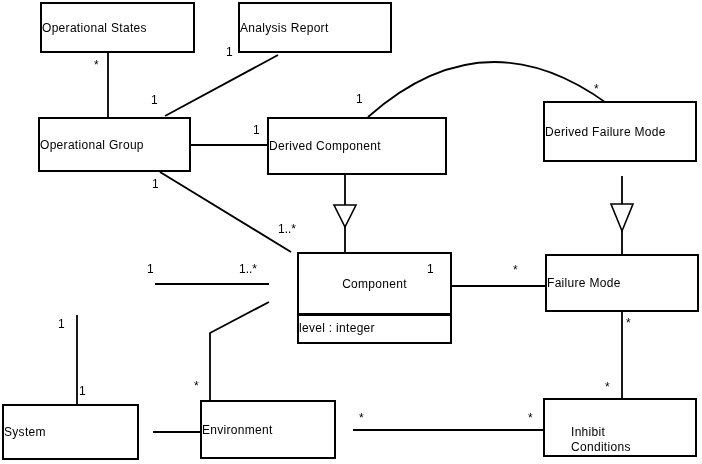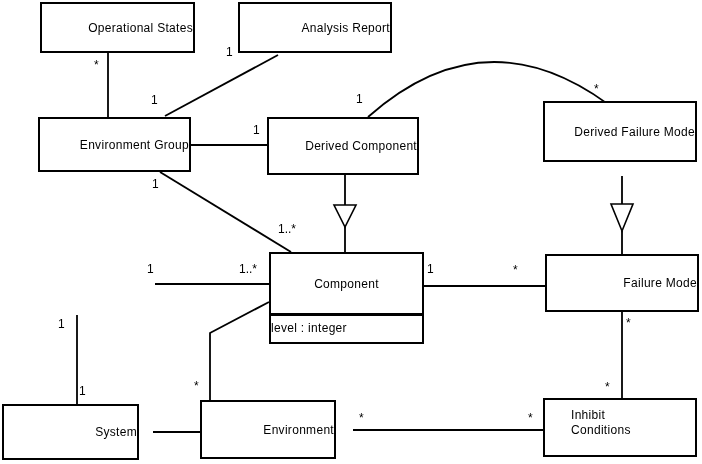--- a/index.html
+++ b/index.html
@@ -27,39 +27,40 @@
     stroke-width: 1.6;
     fill: #ffffff;
   }
   .ubox {
     position: absolute;
     box-sizing: border-box;
     border: 2px solid #000000;
     background: #ffffff;
     display: flex;
     align-items: center;
-    justify-content: flex-end;
+    justify-content: flex-start;
     font-size: 12px;
     letter-spacing: 0.3px;
     text-align: center;
   }
   .ubox.inhibit {
-    align-items: flex-start;
+    align-items: flex-end;
     justify-content: flex-start;
     padding: 8px 0 0 26px;
     text-align: left;
   }
   .ubox.inhibit .wrapname {
     display: block;
     width: 76px;
     line-height: 15px;
   }
   .ubox.component {
     display: block;
     padding: 0;
+    margin-left: 28px;
   }
   .comp-name {
     height: 62px;
     display: flex;
     align-items: center;
     justify-content: center;
     border-bottom: 3px solid #000000;
     box-sizing: border-box;
   }
   .comp-attr {
@@ -100,24 +101,24 @@
 
   <div class="ubox" style="left:40px; top:2px; width:155px; height:51px">
     <span>Operational States</span>
   </div>
 
   <div class="ubox" style="left:238px; top:2px; width:154px; height:51px">
     <span>Analysis Report</span>
   </div>
 
   <div class="ubox" style="left:38px; top:117px; width:153px; height:55px">
-    <span>Environment Group</span>
+    <span>Operational Group</span>
   </div>
 
-  <div class="ubox" style="left:267px; top:117px; width:152px; height:58px">
+  <div class="ubox" style="left:267px; top:117px; width:180px; height:58px">
     <span>Derived Component</span>
   </div>
 
   <div class="ubox" style="left:543px; top:101px; width:154px; height:61px">
     <span>Derived Failure Mode</span>
   </div>
 
 
   <div class="ubox component" style="left:269px; top:252px; width:155px; height:92px">
     <div class="comp-name">

